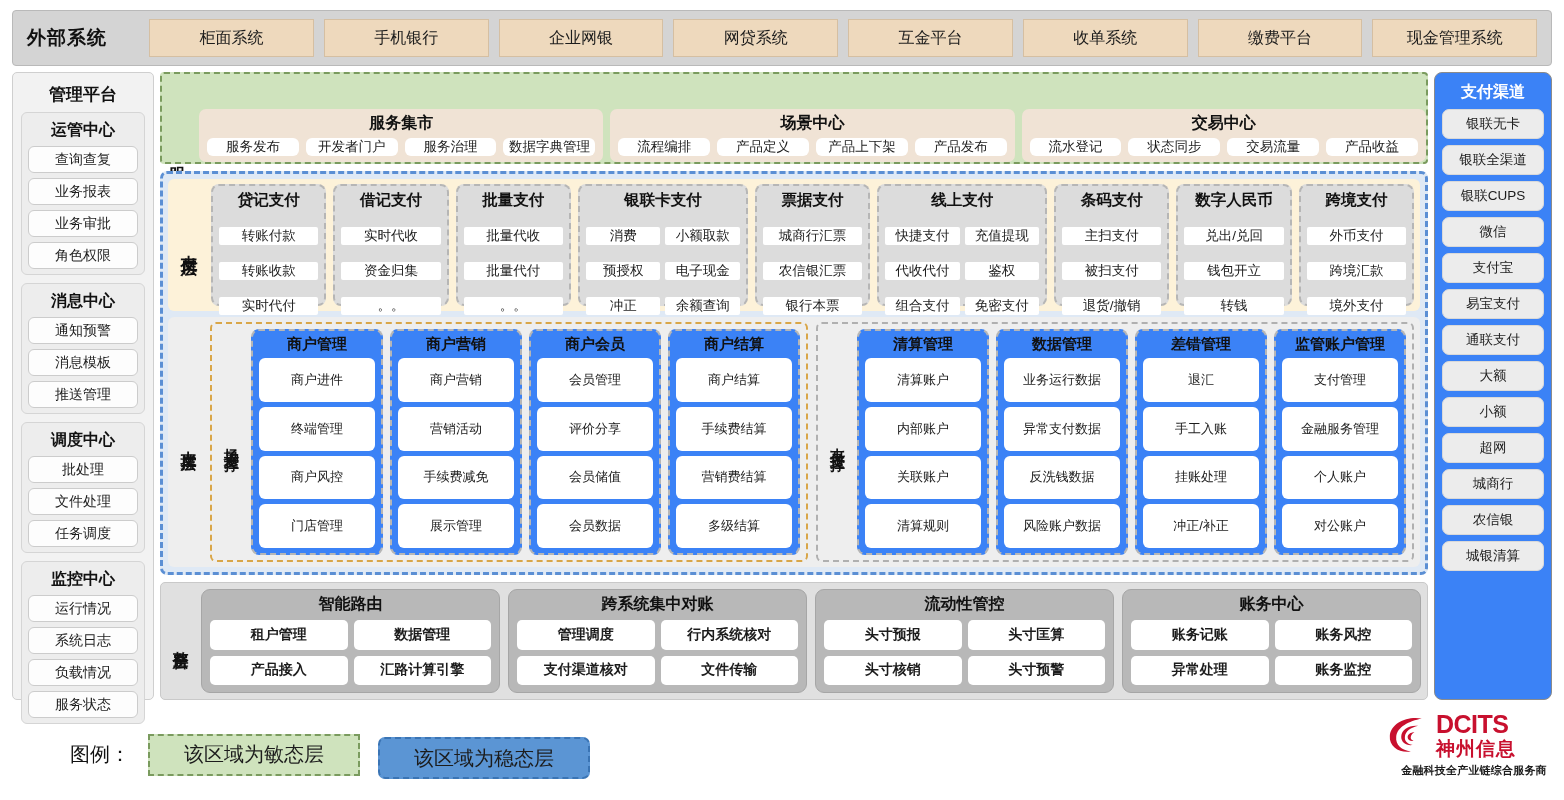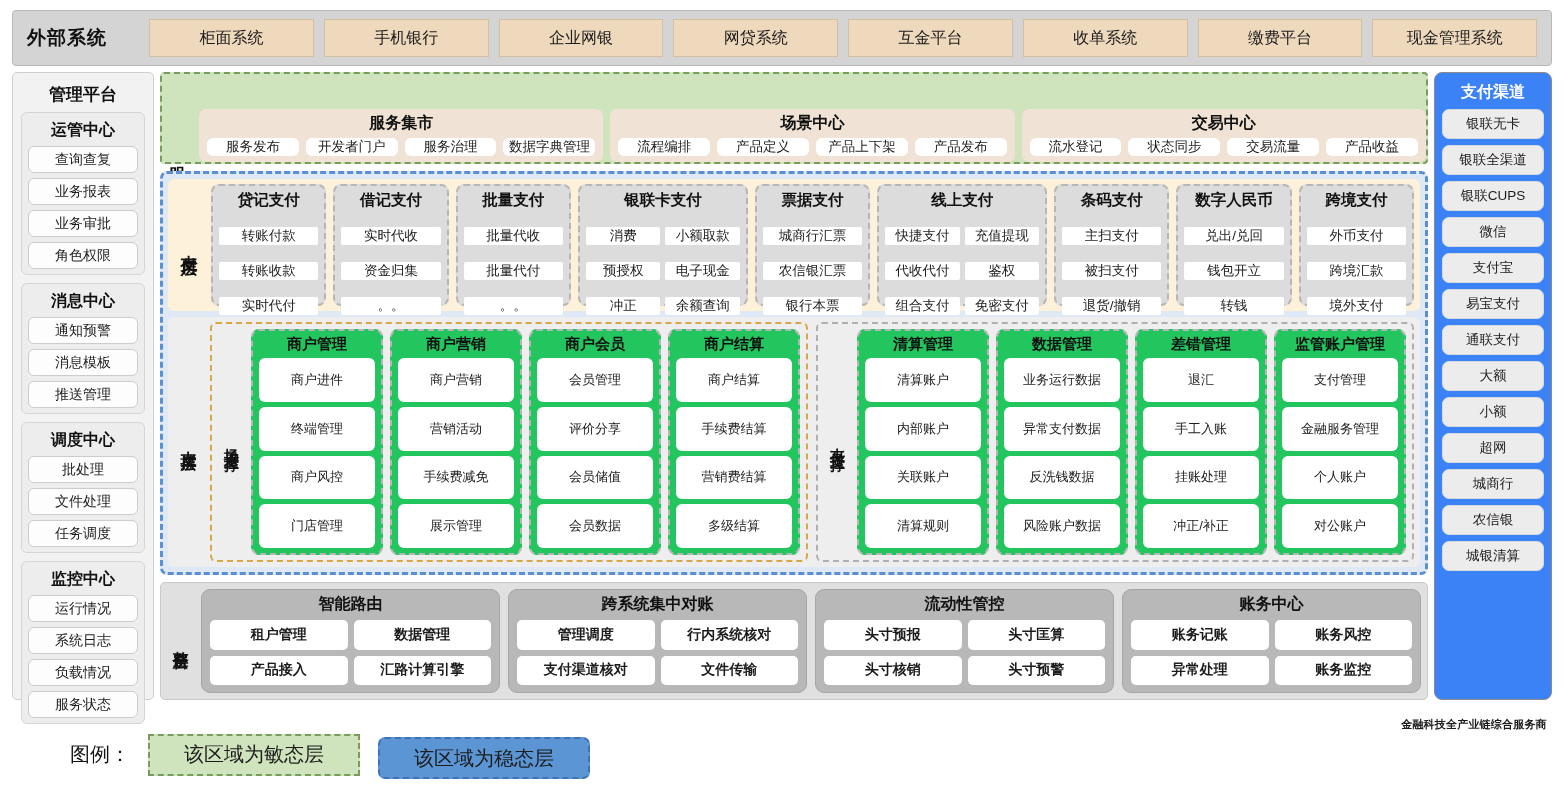--- a/index.html
+++ b/index.html
@@ -110,21 +110,21 @@
   .sup-zone{
     flex:1; border:2px dashed #d9a648; border-radius:6px; display:flex; padding:5px 6px; gap:7px;
   }
   .sup-zone.gray{ border-color:#b0b0b0; }
   .sup-zone-tag{
     width:26px; flex:none; display:flex; align-items:center; justify-content:center;
     font-size:15px; font-weight:bold; color:#111; writing-mode:vertical-rl; letter-spacing:3px;
   }
   .sup-cols{ display:flex; flex:1; gap:7px; }
   .sup-col{
-    flex:1; background:#22c55e; border:2px dashed #b6b6b6; border-radius:8px;
+    flex:1; background:#3b82f6; border:2px dashed #b6b6b6; border-radius:8px;
     padding:3px 6px 5px; display:flex; flex-direction:column;
   }
   .sup-col-title{ text-align:center; font-size:15px; font-weight:bold; color:#111; padding:1px 0 4px; }
   .sup-items{ display:flex; flex-direction:column; gap:5px; flex:1; }
   .sup-chip{
     flex:1; background:#ffffff; border-radius:6px; display:flex;
     align-items:center; justify-content:center; font-size:13px; color:#1c1c1c;
   }
   
   .int-layer{
@@ -482,14 +482,25 @@
   </div>
 </div>
 
 <div class="legend">
   <div class="legend-label">图例：</div>
   <div class="legend-chip agile">该区域为敏态层</div>
   <div class="legend-chip stable">该区域为稳态层</div>
 </div>
 
 <div class="logo">
+  <div class="logo-row">
+    <svg class="logo-mark" viewBox="0 0 100 92">
+      <path d="M78 10 C46 4, 10 20, 8 48 C6 72, 30 86, 54 82 C34 80, 20 68, 22 50 C24 28, 50 16, 78 10 Z" fill="#c8102e"></path>
+      <path d="M70 26 C50 24, 34 34, 33 49 C32 62, 44 70, 58 68 C46 66, 40 59, 41 50 C42 38, 54 30, 70 26 Z" fill="#c8102e"></path>
+      <path d="M62 40 C53 40, 47 45, 47 51 C47 57, 53 60, 60 59 C55 57, 53 54, 54 50 C55 45, 58 42, 62 40 Z" fill="#c8102e"></path>
+    </svg>
+    <div class="logo-text">
+      <div class="logo-en">DCITS</div>
+      <div class="logo-cn">神州信息</div>
+    </div>
+  </div>
   <div class="logo-tag">金融科技全产业链综合服务商</div>
 </div>
 
 </body></html>

